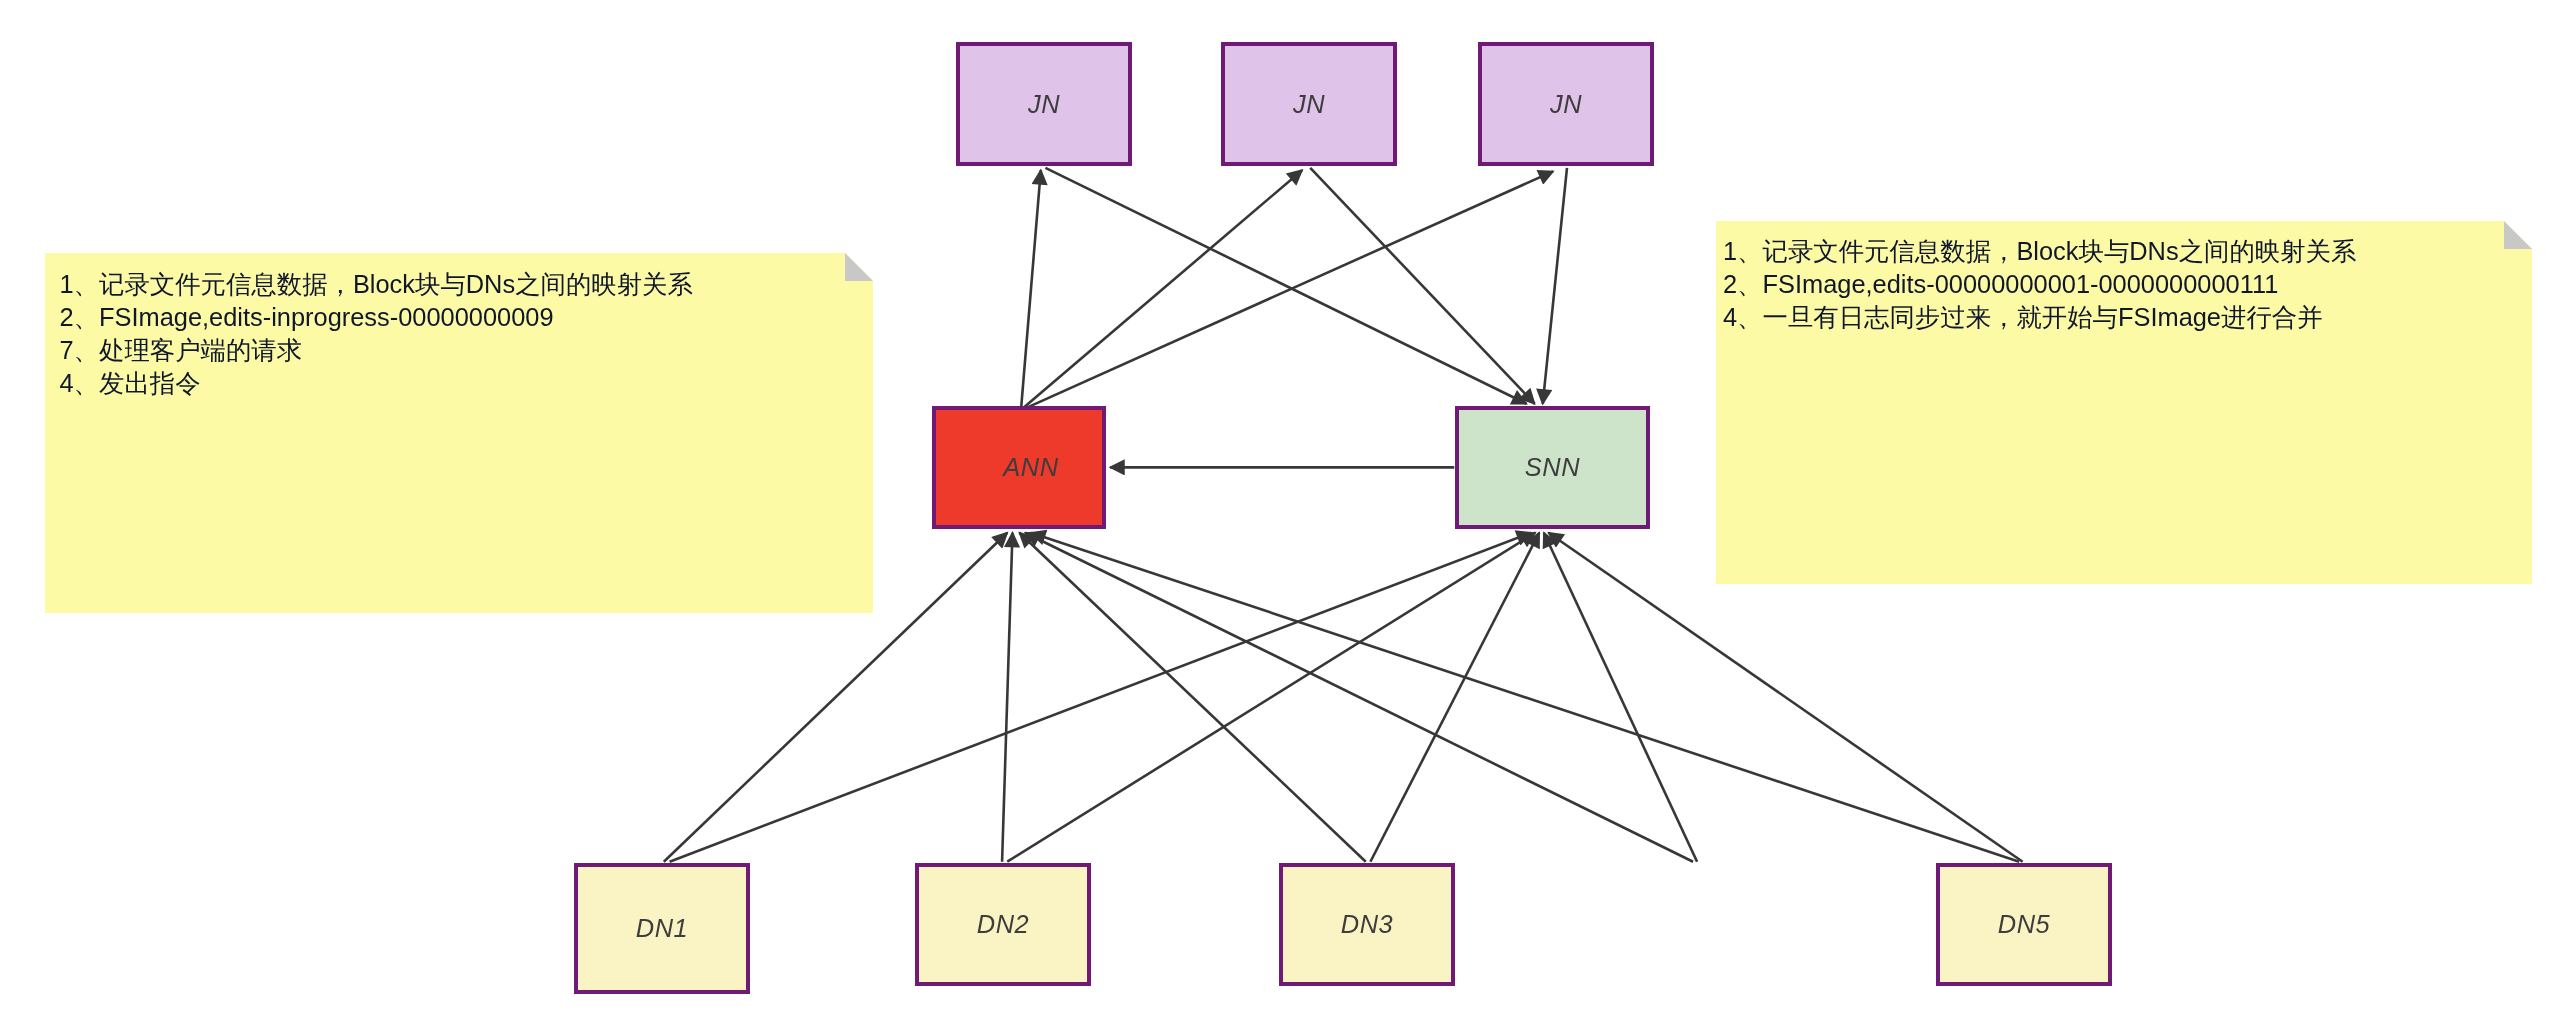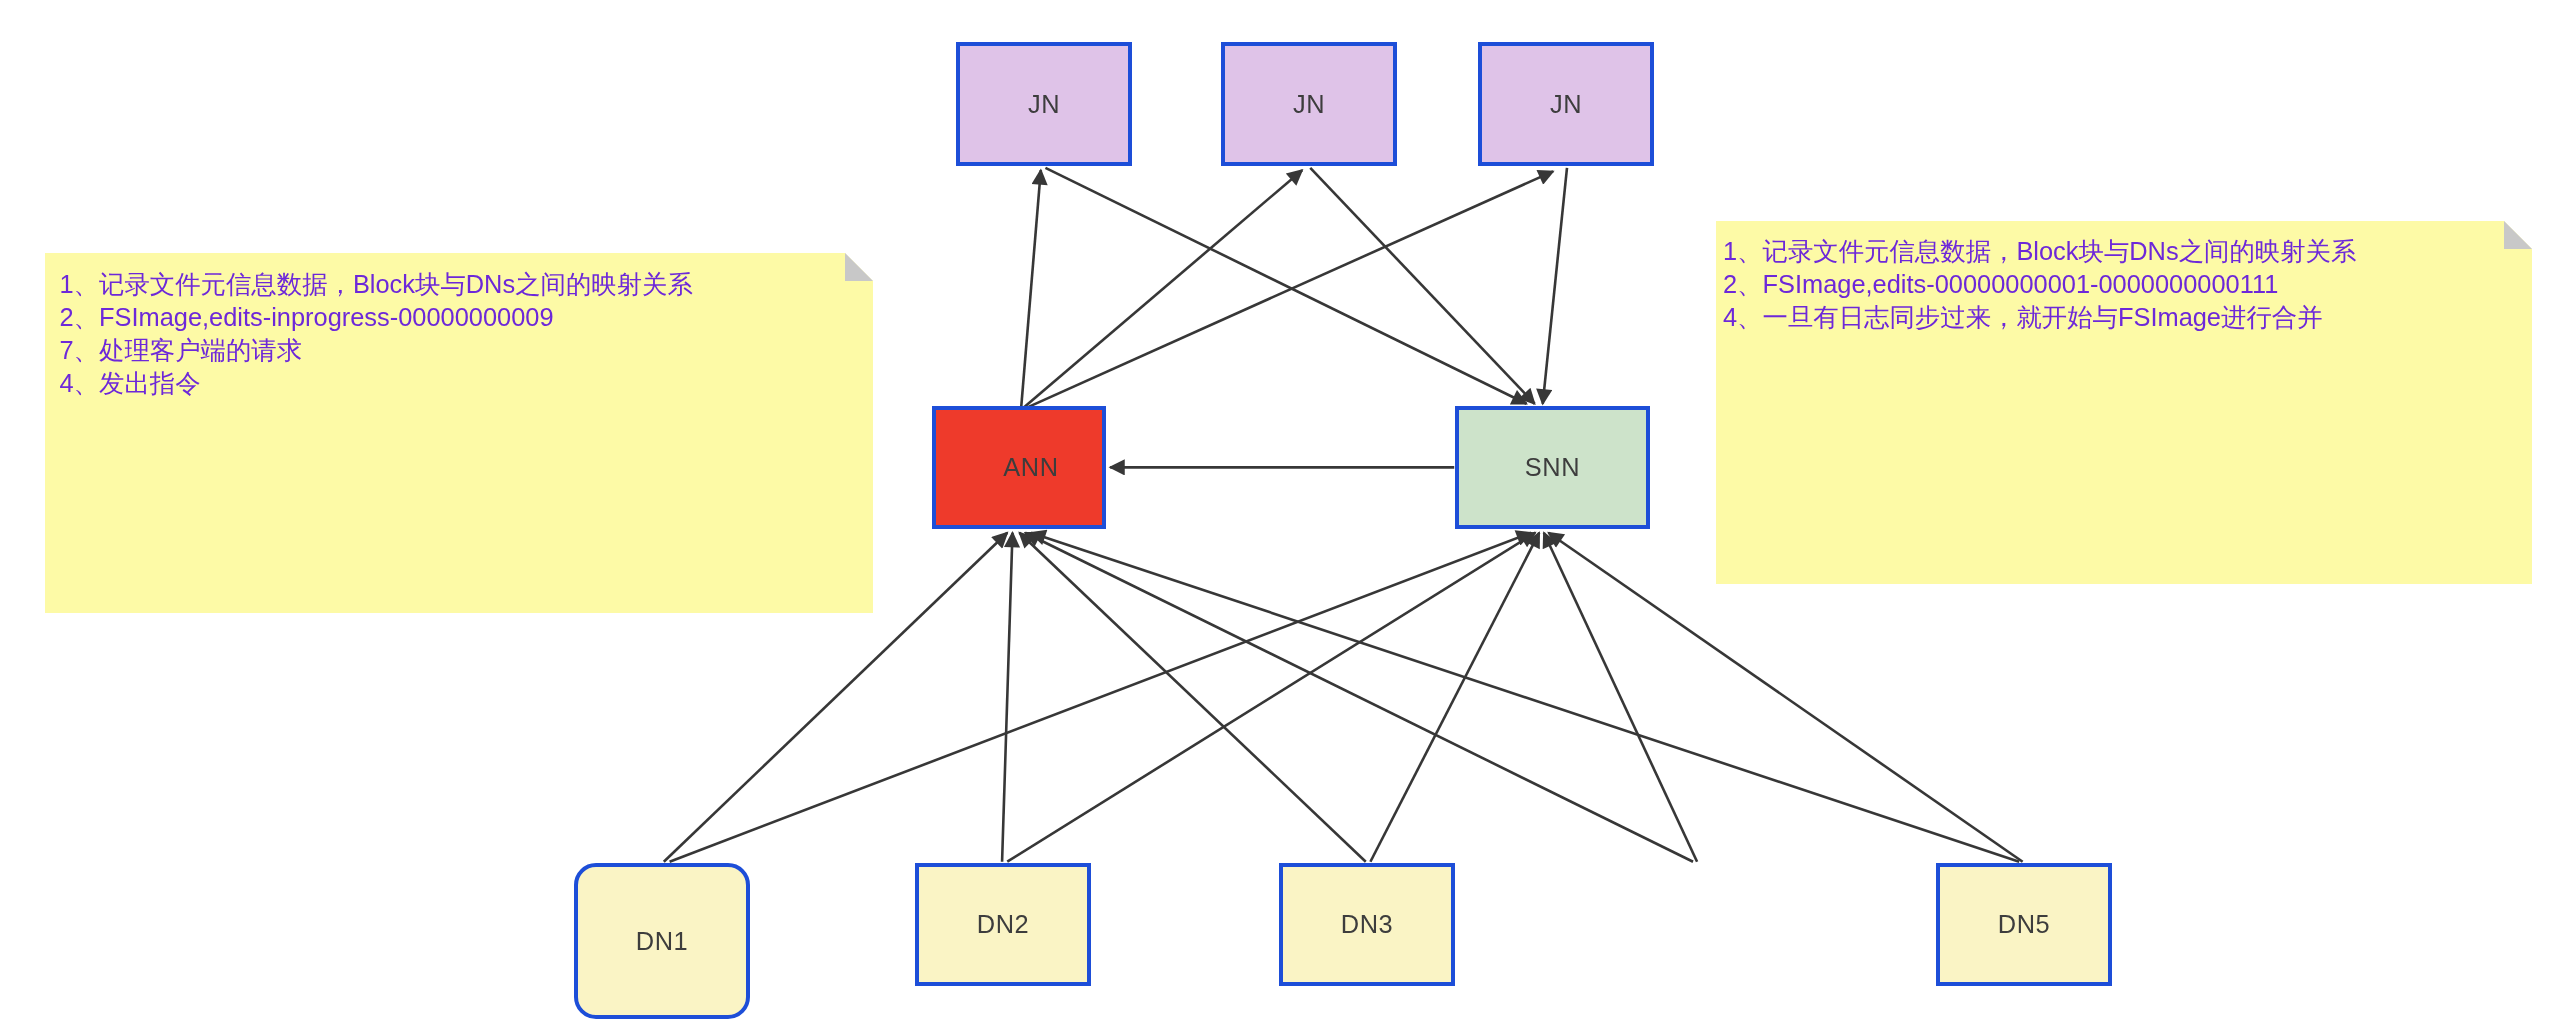--- a/index.html
+++ b/index.html
@@ -7,42 +7,42 @@
     position:relative;
     width:2576px;height:1029px;
     background:#ffffff;
     font-family:"Liberation Sans","DejaVu Sans",sans-serif;
     overflow:hidden;
   }
   svg.edges{position:absolute;left:0;top:0;pointer-events:none;}
   .node{
     position:absolute;
     box-sizing:border-box;
-    border:4px solid #1d4ed8;
+    border:4px solid #701a75;
     display:flex;align-items:center;justify-content:center;
-    font-size:25.4px;color:#3d3d3d;letter-spacing:0.6px;
+    font-size:25.4px;color:#3d3d3d;letter-spacing:0.6px;font-style:italic;
   }
   .jn{background:#dfc3e8;}
   .ann{background:#ee3a2b;padding-left:24px;}
   .snn{background:#cde3ca;}
   .dn{background:#faf4c5;}
   .jn1{left:956px;top:42px;width:176px;height:124px;}
   .jn2{left:1221px;top:42px;width:176px;height:124px;}
   .jn3{left:1478px;top:42px;width:176px;height:124px;}
   .ann{left:932px;top:406px;width:174px;height:123px;}
   .snn{left:1455px;top:406px;width:195px;height:123px;}
-  .dn1{left:574px;top:863px;width:176px;height:156px;border-radius:22px;}
+  .dn1{left:574px;top:863px;width:176px;height:131px;}
   .dn2{left:915px;top:863px;width:176px;height:123px;}
   .dn3{left:1279px;top:863px;width:176px;height:123px;}
   .dn4{left:1608px;top:863px;width:176px;height:123px;}
   .dn5{left:1936px;top:863px;width:176px;height:123px;}
   .note{
     position:absolute;
     background:#fdfaa6;
-    color:#6d28d9;
+    color:#0f172a;
     font-size:25.4px;line-height:33px;
     box-sizing:border-box;
   }
   .note-left{left:45px;top:253px;width:828px;height:360px;padding:15px 17.3px 0 14.5px;}
   .note-right{left:1716px;top:221px;width:816px;height:363px;padding:14px 11.6px 0 7px;}
   .note .line{white-space:nowrap;}
   .fold-cut{
     position:absolute;top:0;right:0;width:28px;height:28px;
     background:#ffffff;
     clip-path:polygon(0 0,100% 0,100% 100%);

